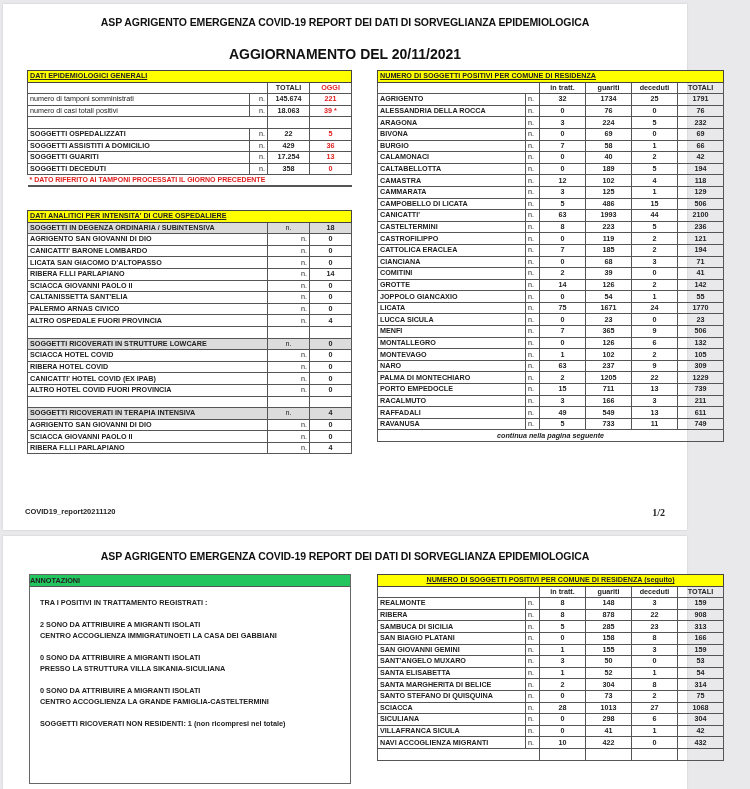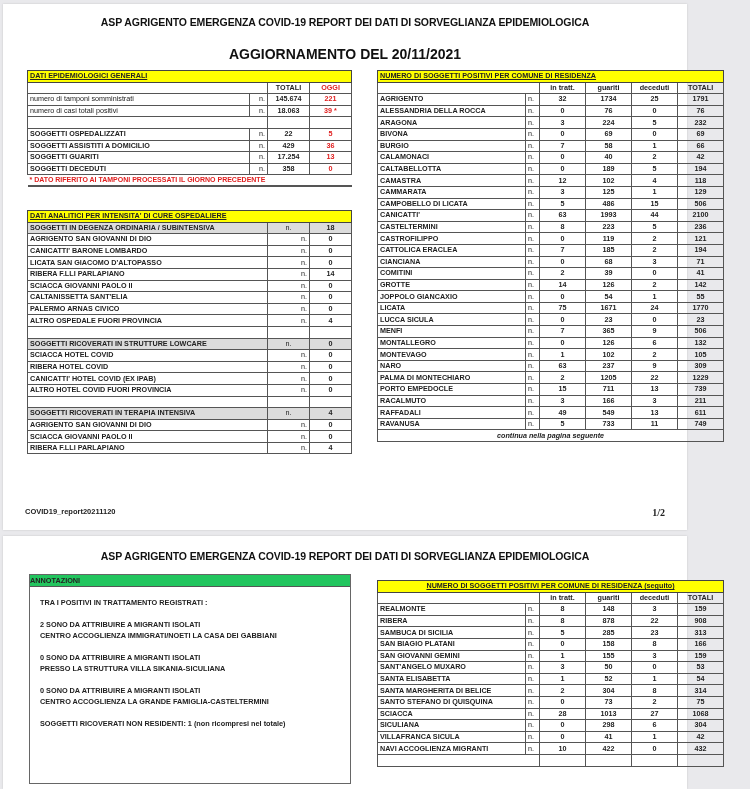--- a/index.html
+++ b/index.html
@@ -485,21 +485,21 @@
         <p>0 SONO DA ATTRIBUIRE A MIGRANTI ISOLATI</p>
         <p>PRESSO LA STRUTTURA VILLA SIKANIA-SICULIANA</p>
         <div class="gap"></div>
         <p>0 SONO DA ATTRIBUIRE A MIGRANTI ISOLATI</p>
         <p>CENTRO ACCOGLIENZA  LA GRANDE FAMIGLIA-CASTELTERMINI</p>
         <div class="gap"></div>
         <p>SOGGETTI RICOVERATI NON RESIDENTI: 1 (non ricompresi nel totale)</p>
       </div>
   </div>
 
-  <table id="com2-table" style="left:374px; top:44px; width:346px;">
+  <table id="com2-table" style="left:374px; top:38px; width:346px;">
     <colgroup>
         <col style="width:148px">
         <col style="width:14px">
         <col style="width:46px">
         <col style="width:46px">
         <col style="width:46px">
         <col style="width:46px">
       </colgroup>
     <tbody id="com2-body">
         <tr>

